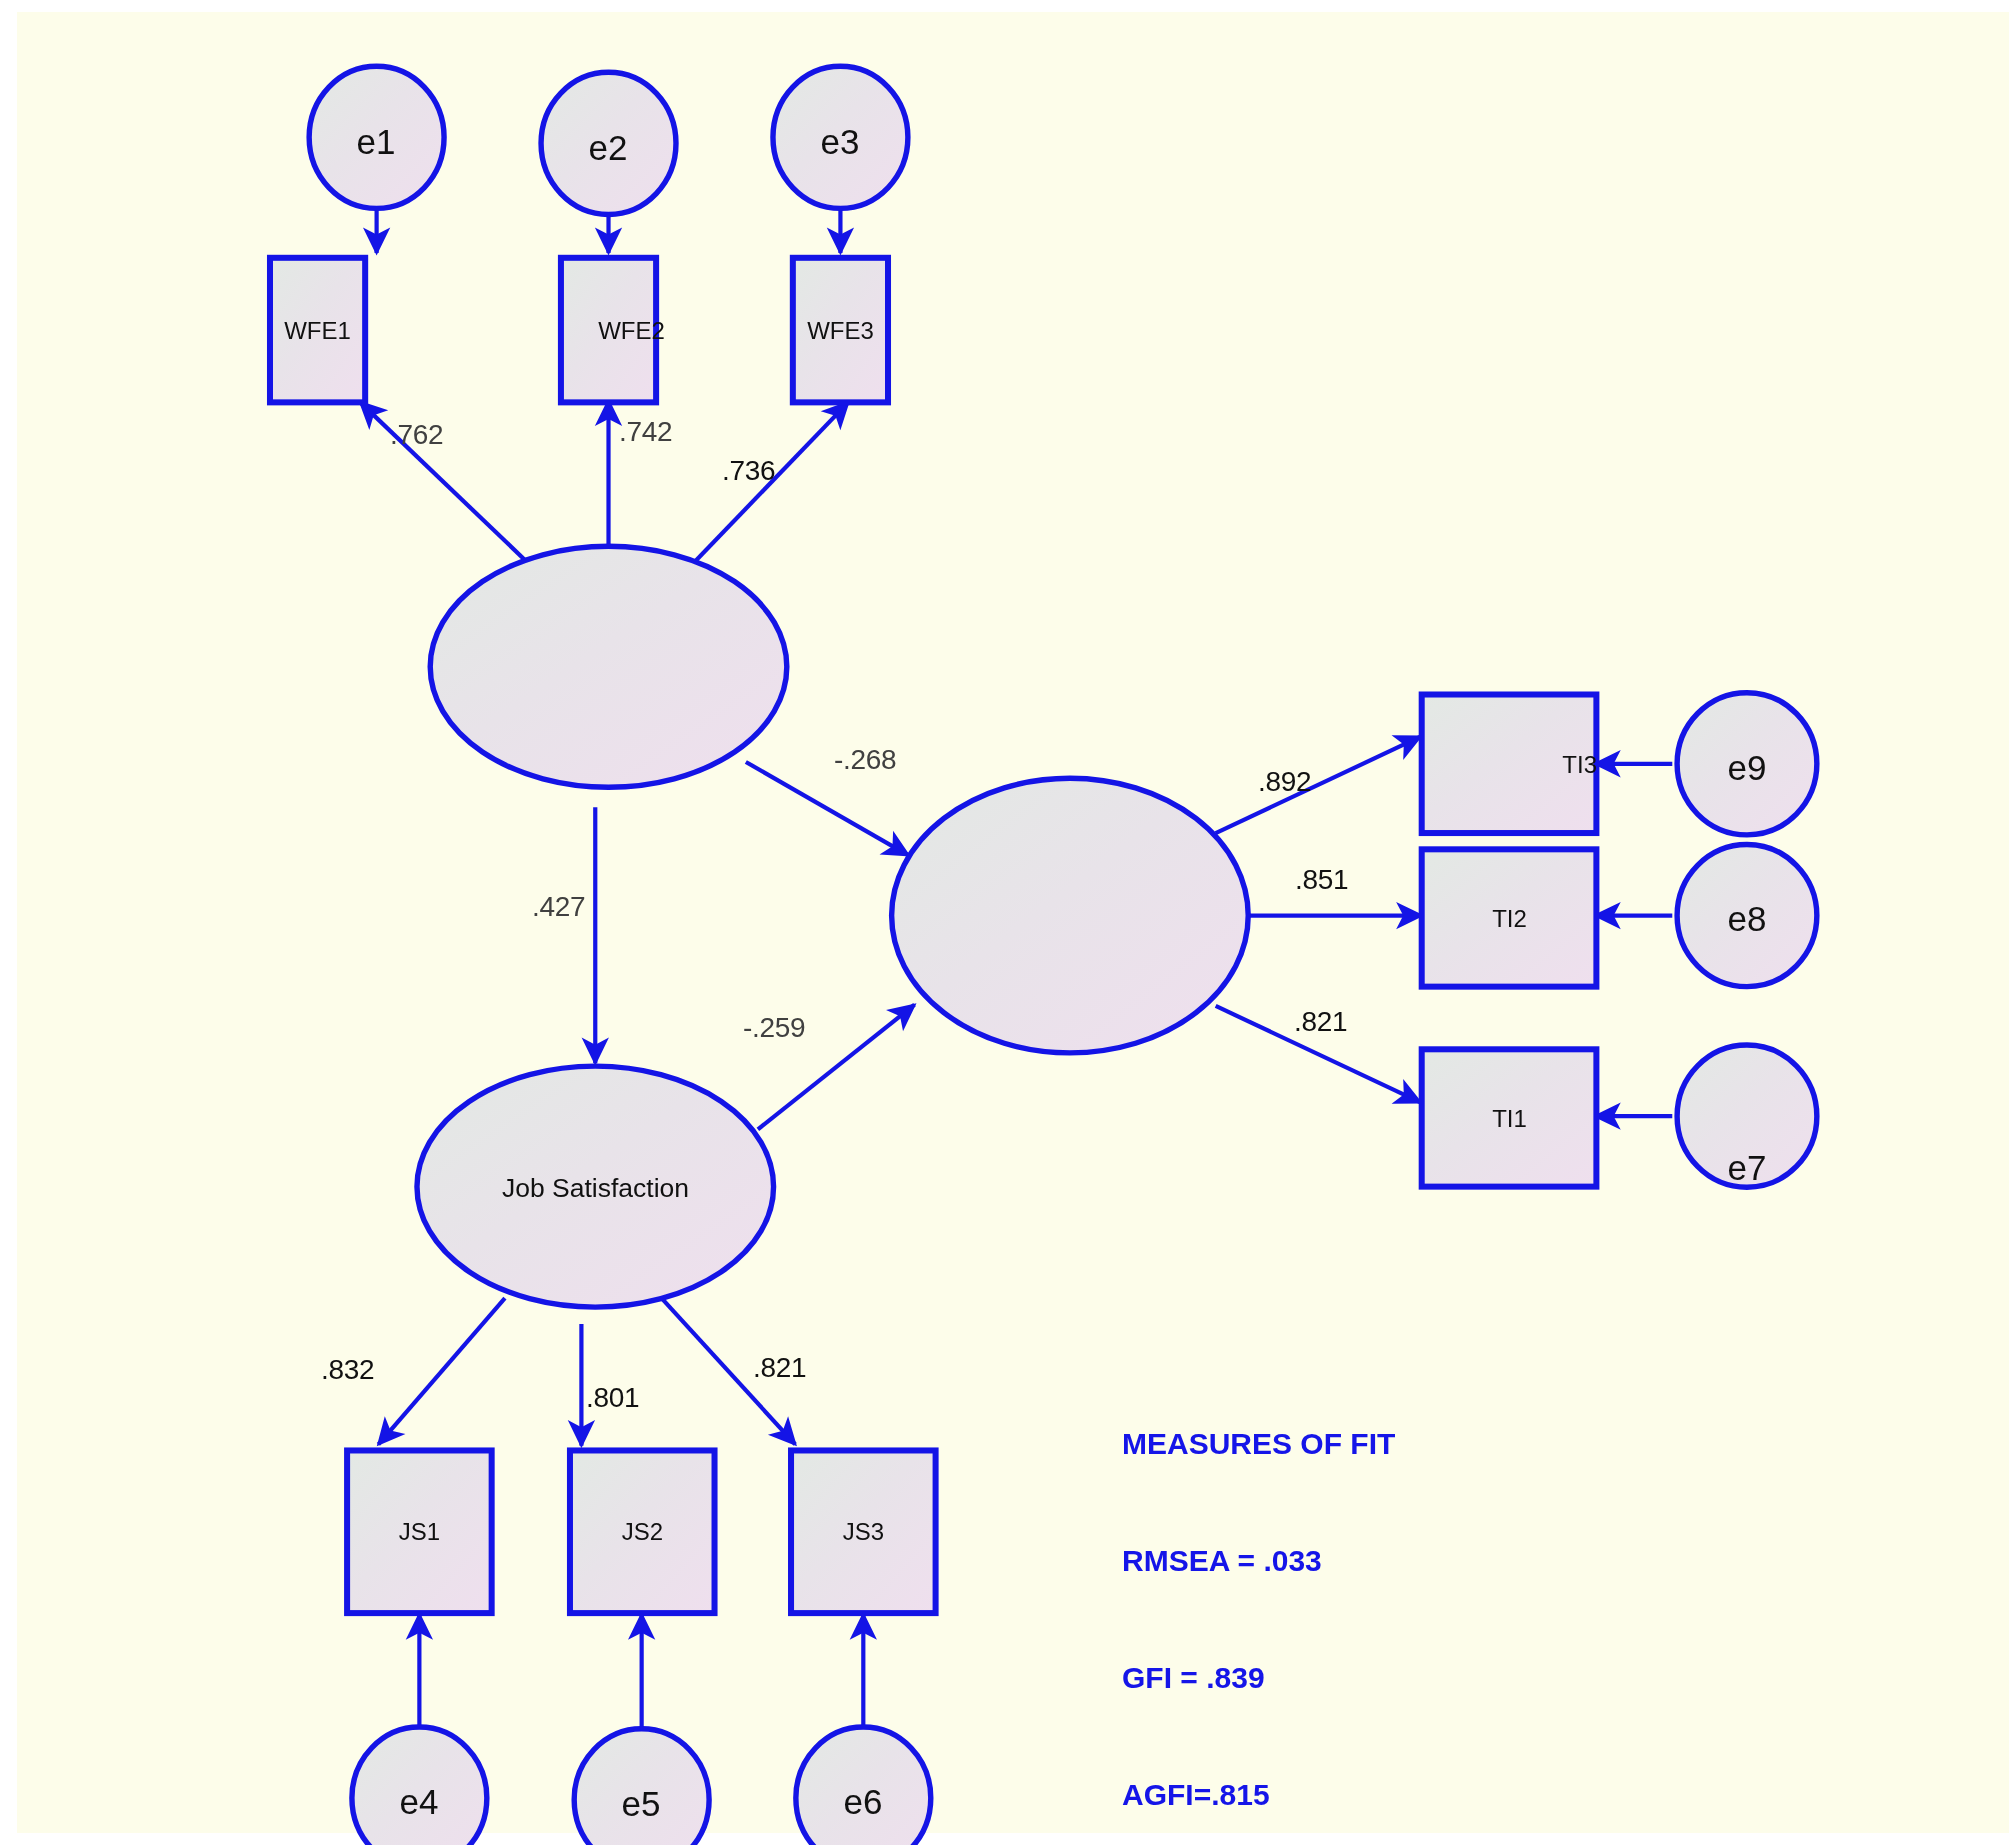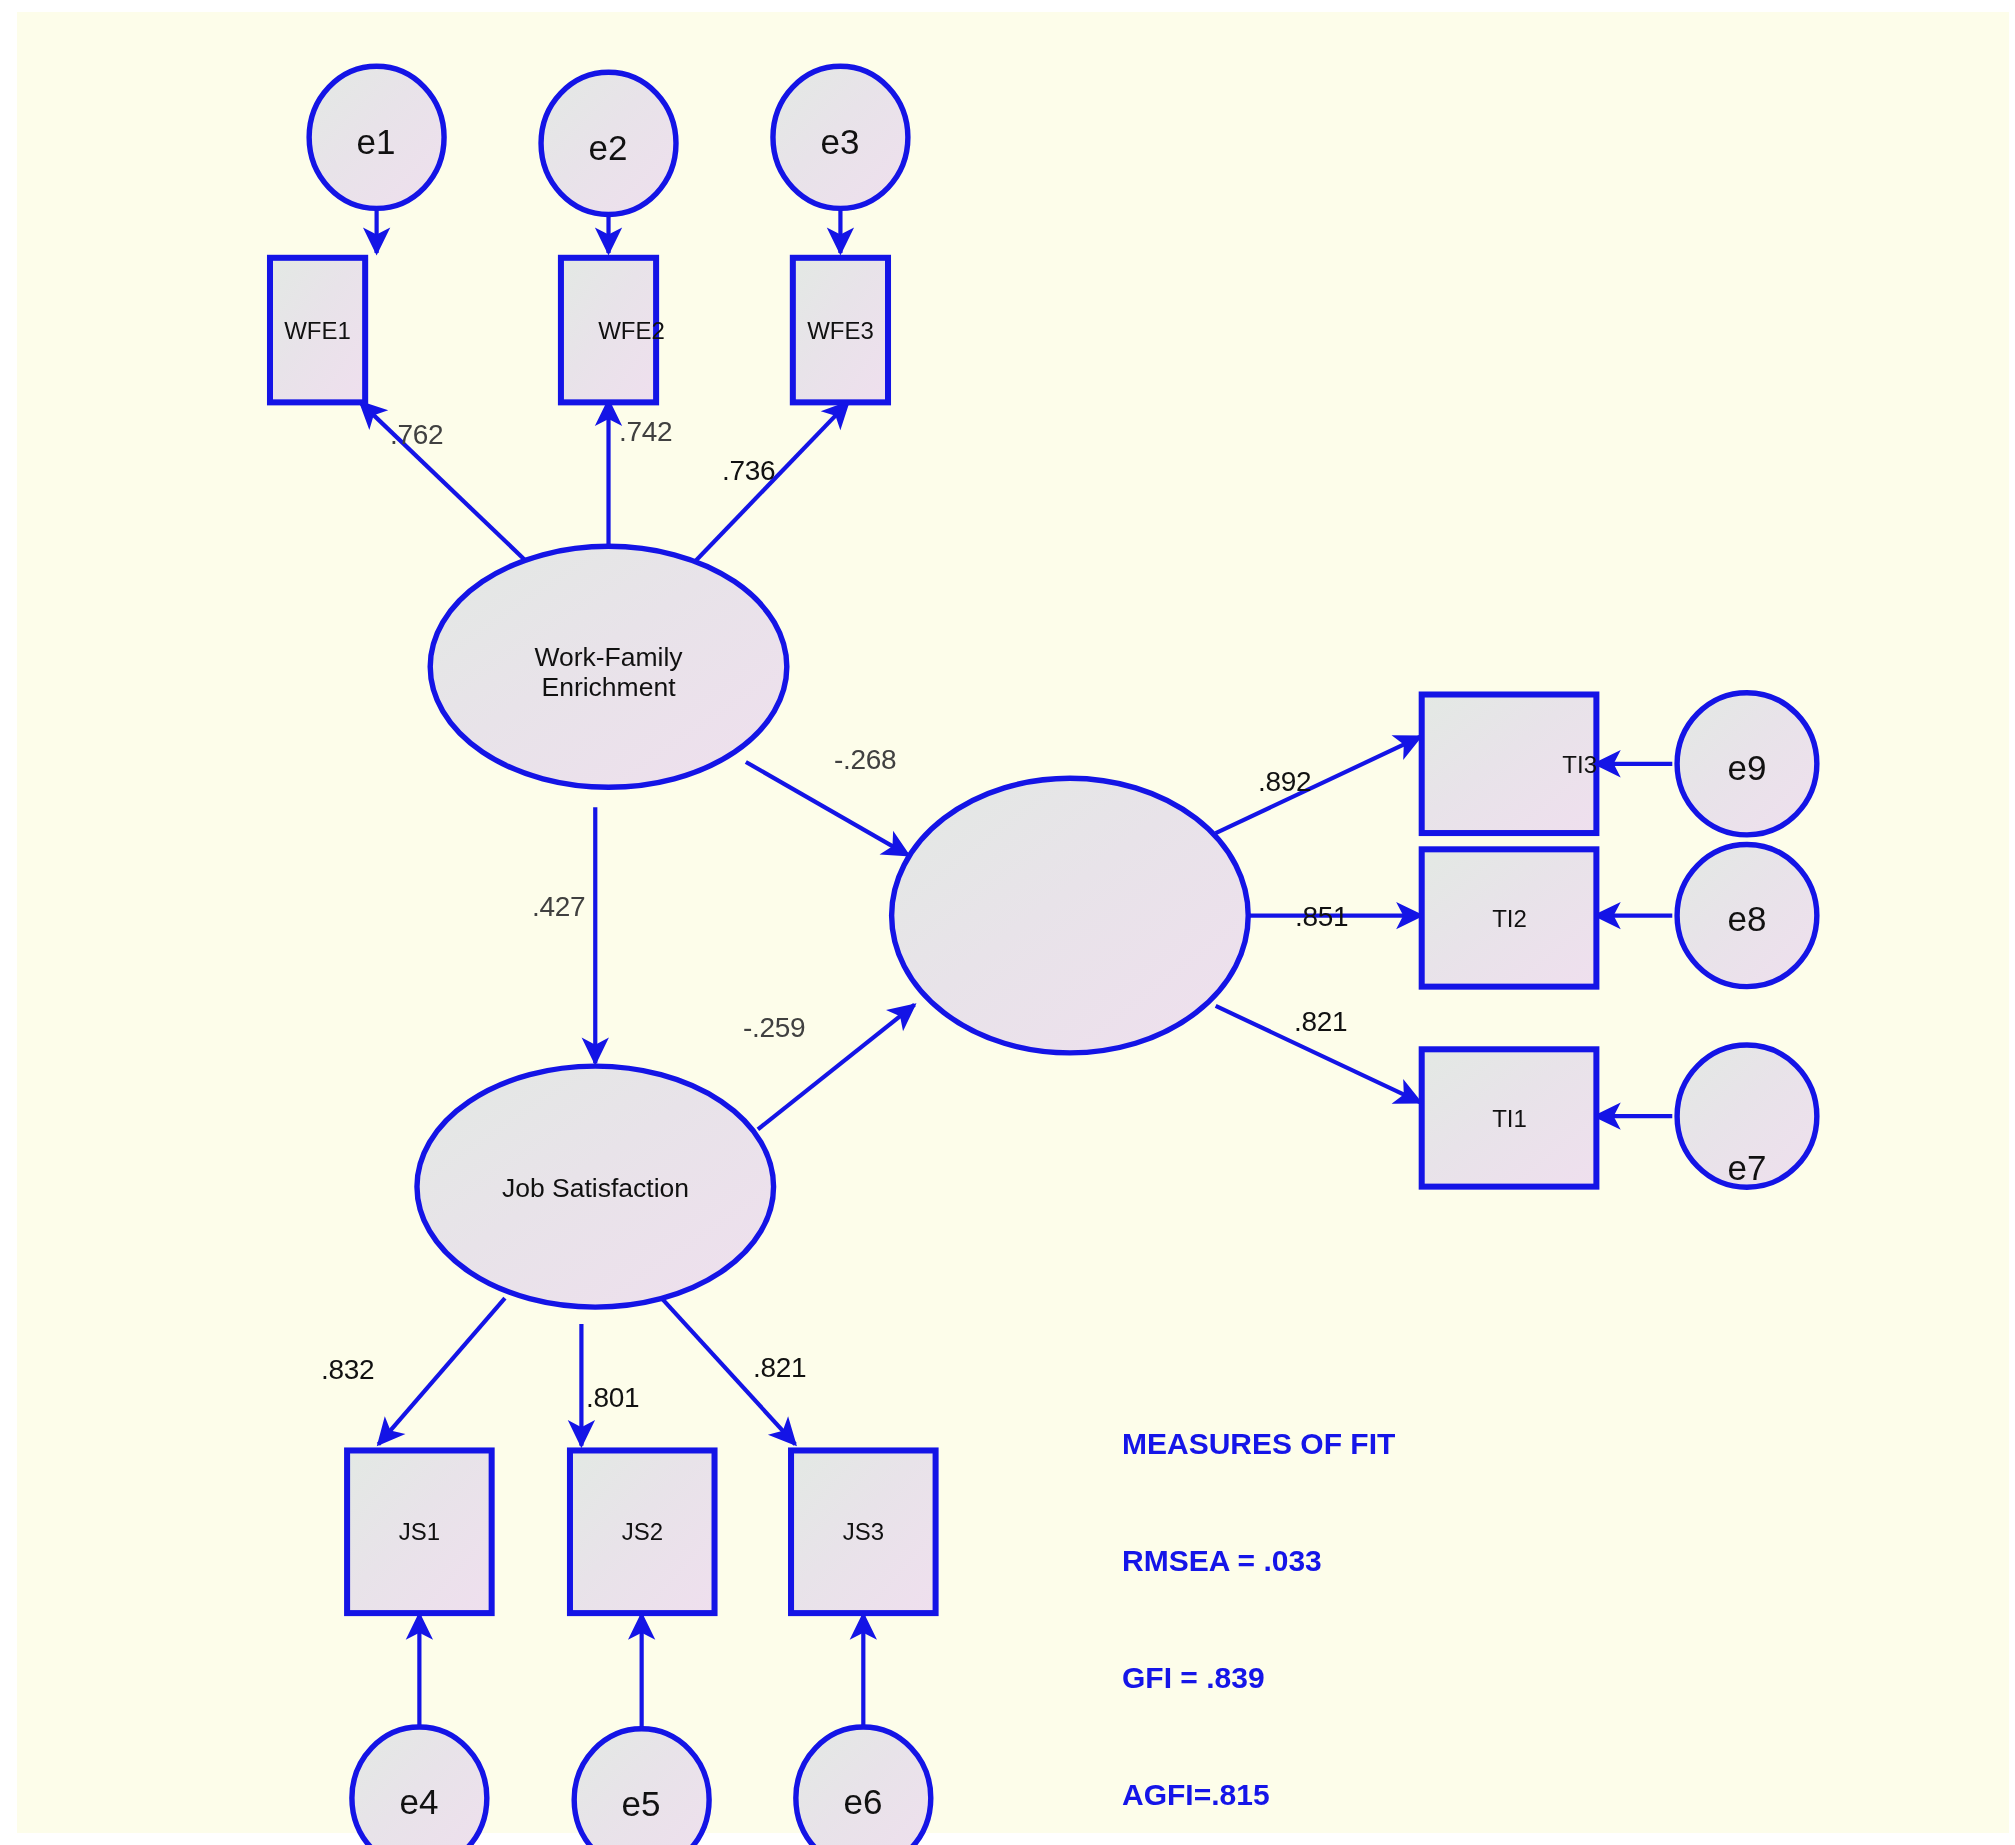--- a/index.html
+++ b/index.html
@@ -125,22 +125,20 @@
       <rect x="548" y="2388" width="240" height="270"></rect>
       <rect x="918" y="2388" width="240" height="270"></rect>
       <rect x="1285" y="2388" width="240" height="270"></rect>
 
       <rect x="2332" y="1133" width="290" height="230"></rect>
       <rect x="2332" y="1390" width="290" height="228"></rect>
       <rect x="2332" y="1722" width="290" height="228"></rect>
     </g>
   </svg>
 
-  <div class="node-label lbl-latent" style="left:411px;top:630px;width:361px;">Work-Family
-Enrichment</div>
   <div class="node-label lbl-latent" style="left:398px;top:1161px;width:361px;">Job Satisfaction</div>
 
   <div class="node-label lbl-box" style="left:253px;top:305px;width:95px;">WFE1</div>
   <div class="node-label lbl-box" style="left:567px;top:305px;width:95px;">WFE2</div>
   <div class="node-label lbl-box" style="left:776px;top:305px;width:95px;">WFE3</div>
 
   <div class="node-label lbl-box" style="left:330px;top:1506px;width:145px;">JS1</div>
   <div class="node-label lbl-box" style="left:553px;top:1506px;width:145px;">JS2</div>
   <div class="node-label lbl-box" style="left:774px;top:1506px;width:145px;">JS3</div>
 
@@ -160,21 +158,21 @@
 
   <div class="path-label pl-blue" style="left:373px;top:407px;">.762</div>
   <div class="path-label pl-blue" style="left:602px;top:404px;">.742</div>
   <div class="path-label pl-black" style="left:705px;top:407px;margin-top:36px;">.736</div>
 
   <div class="path-label pl-black" style="left:304px;top:1342px;">.832</div>
   <div class="path-label pl-black" style="left:569px;top:1370px;">.801</div>
   <div class="path-label pl-black" style="left:736px;top:1340px;">.821</div>
 
   <div class="path-label pl-black" style="left:1241px;top:754px;">.892</div>
-  <div class="path-label pl-black" style="left:1278px;top:889px;text-align:center;">.851</div>
+  <div class="path-label pl-black" style="left:1278px;top:852px;text-align:center;">.851</div>
   <div class="path-label pl-black" style="left:1277px;top:994px;">.821</div>
 
   <div class="path-label pl-blue" style="left:817px;top:732px;">-.268</div>
   <div class="path-label pl-blue" style="left:515px;top:879px;">.427</div>
   <div class="path-label pl-blue" style="left:726px;top:1000px;">-.259</div>
 
   <div id="fit-block">
     <div>MEASURES OF FIT</div>
     <div>RMSEA = .033</div>
     <div>GFI = .839</div>

